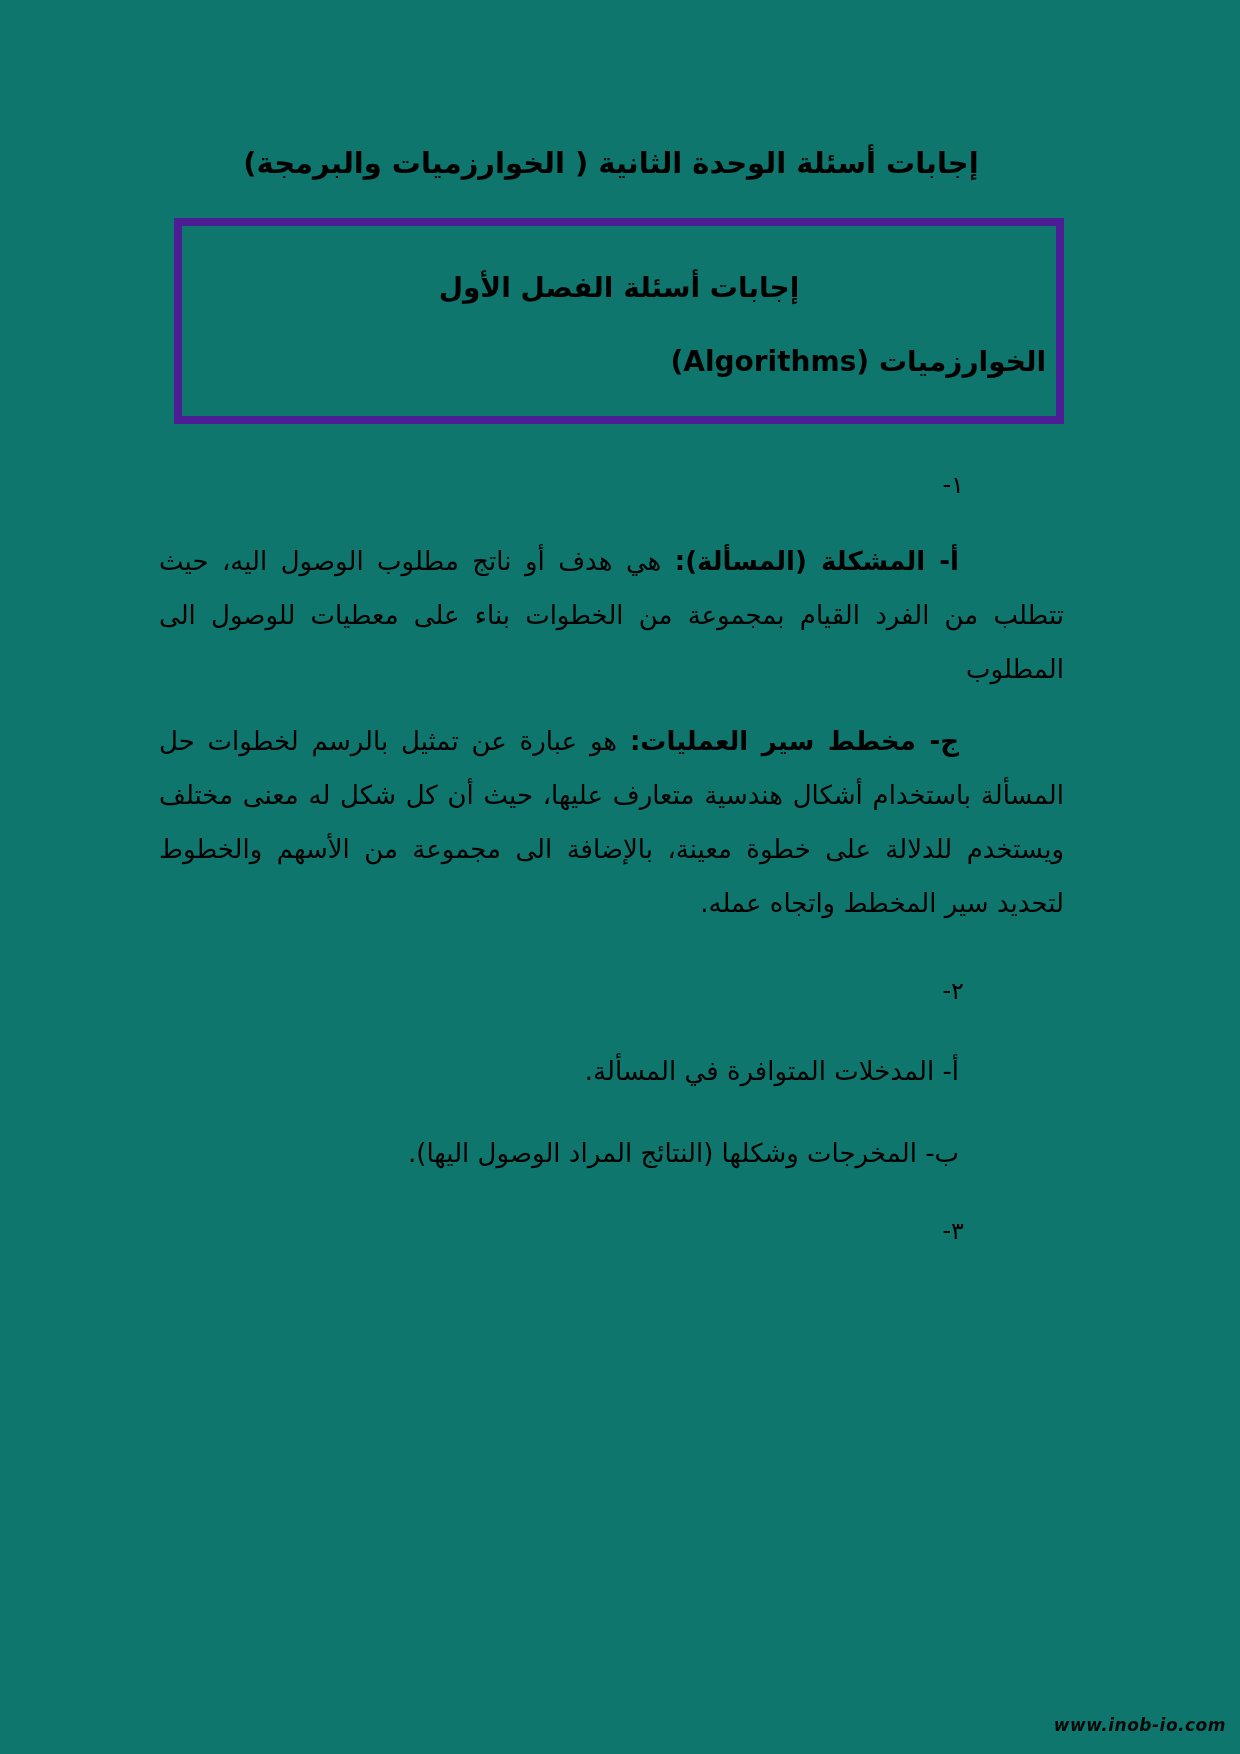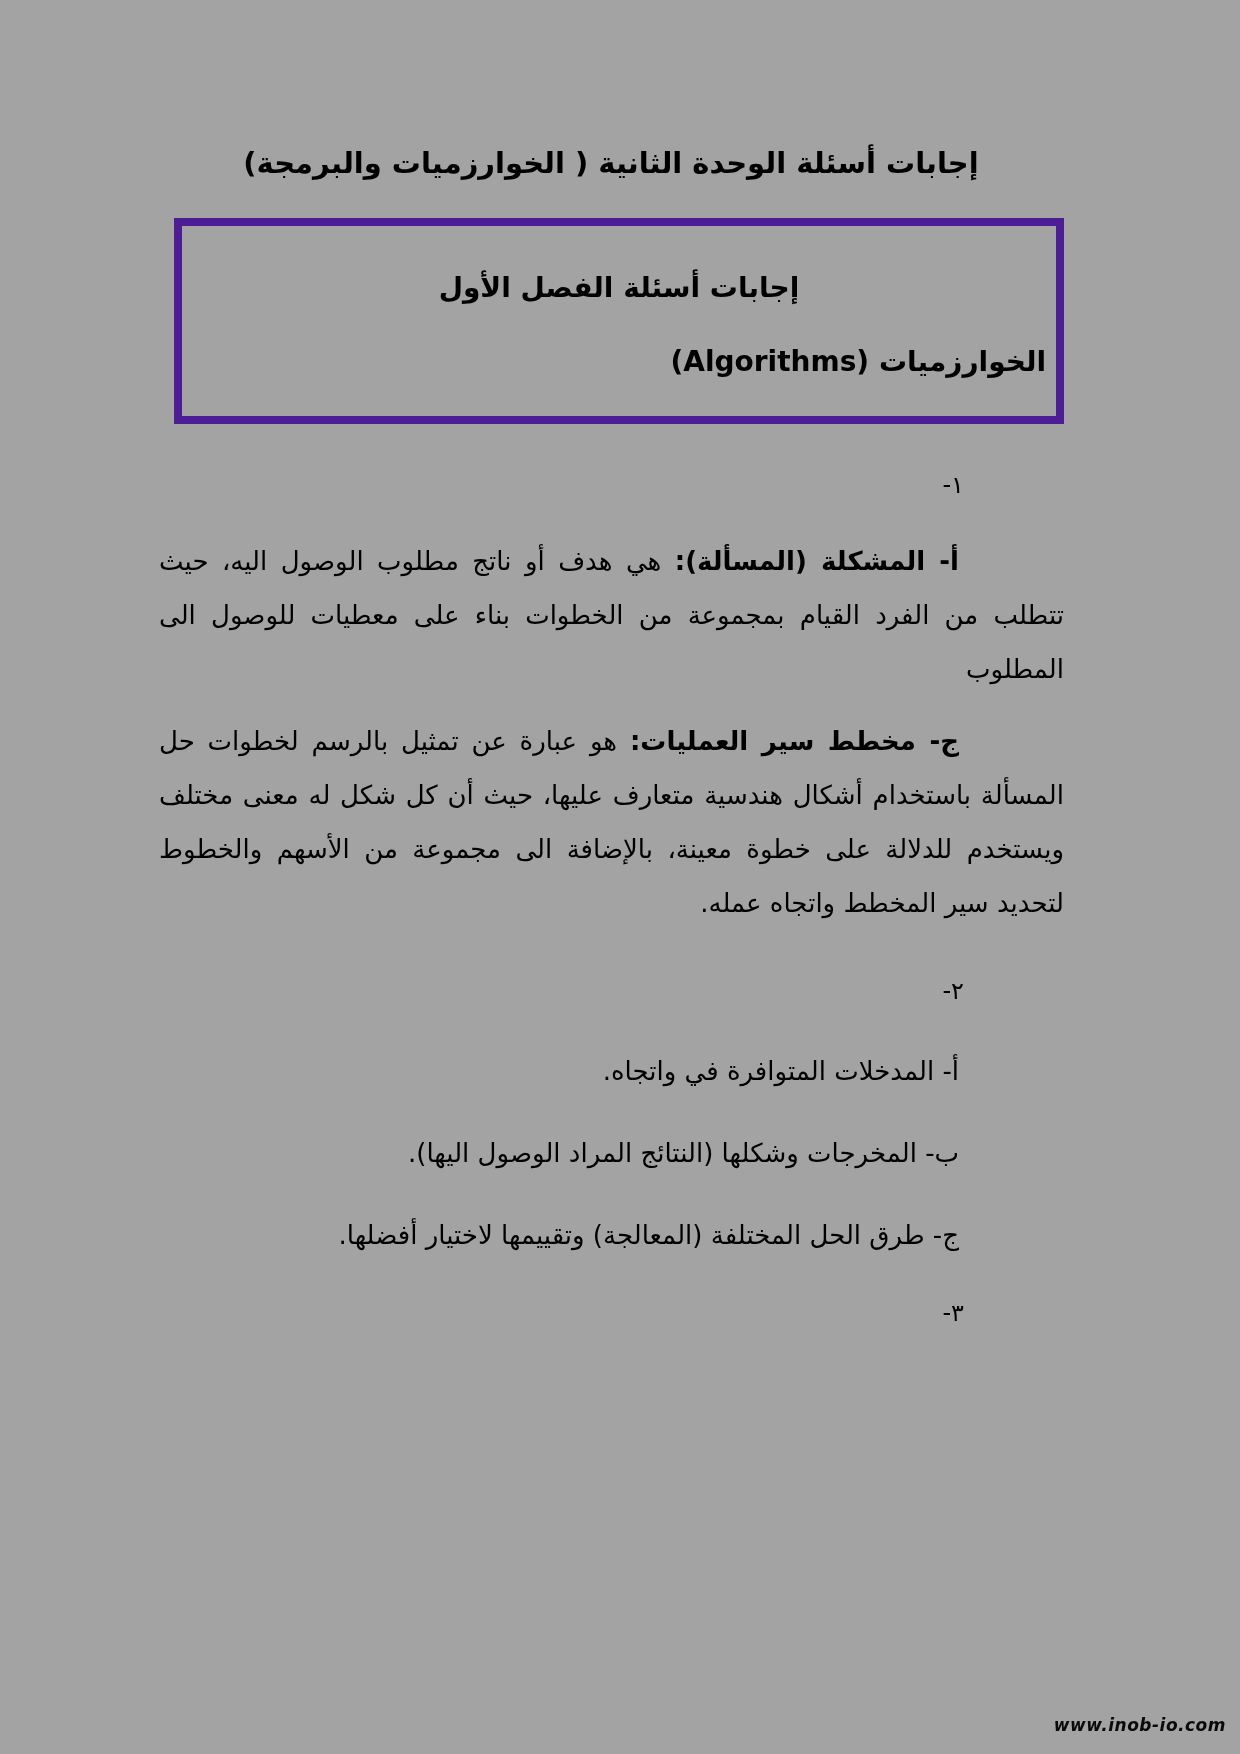--- a/index.html
+++ b/index.html
@@ -1,17 +1,17 @@
 <!DOCTYPE html>
 <html lang="ar" dir="rtl"><head>
 <meta charset="utf-8">
 <style>
   html,body{margin:0;padding:0;background:#e8e8e8;}
   .page{
-    width:1240px;height:1754px;background:#a3a3a3;position:relative;
+    width:1240px;height:1754px;background:#0f766e;position:relative;
     margin:0 auto;direction:rtl;color:#000;overflow:hidden;
     font-family:"DejaVu Sans",sans-serif;
   }
   .content{margin:0 176px 0 158px;}
   .doc-title{
     padding-top:140px;text-align:center;
     font-size:29px;font-weight:bold;line-height:46px;
   }
   .heading-box{
     margin-top:32px;margin-left:16px;
@@ -58,23 +58,22 @@
 
     <div class="q-number">١-</div>
 
     <p class="def-para first"><span class="term">أ- المشكلة (المسألة):</span> <span>هي هدف أو ناتج مطلوب الوصول اليه، حيث تتطلب من الفرد القيام بمجموعة من الخطوات بناء على معطيات للوصول الى المطلوب</span></p>
 
 
     <p class="def-para"><span class="term">ج- مخطط سير العمليات:</span> <span>هو عبارة عن تمثيل بالرسم لخطوات حل المسألة باستخدام أشكال هندسية متعارف عليها، حيث أن كل شكل له معنى مختلف ويستخدم للدلالة على خطوة معينة، بالإضافة الى مجموعة من الأسهم والخطوط لتحديد سير المخطط واتجاه عمله.</span></p>
 
     <div class="q-number">٢-</div>
 
-    <div class="list-item">أ- المدخلات المتوافرة في واتجاه.</div>
+    <div class="list-item">أ- المدخلات المتوافرة في المسألة.</div>
     <div class="list-item">ب- المخرجات وشكلها (النتائج المراد الوصول اليها).</div>
-    <div class="list-item">ج- طرق الحل المختلفة (المعالجة) وتقييمها لاختيار أفضلها.</div>
 
     <div class="q-number tight">٣-</div>
 
 
   </div>
 
   <div class="watermark">www.inob-io.com</div>
 </div>
 
 </body></html>

